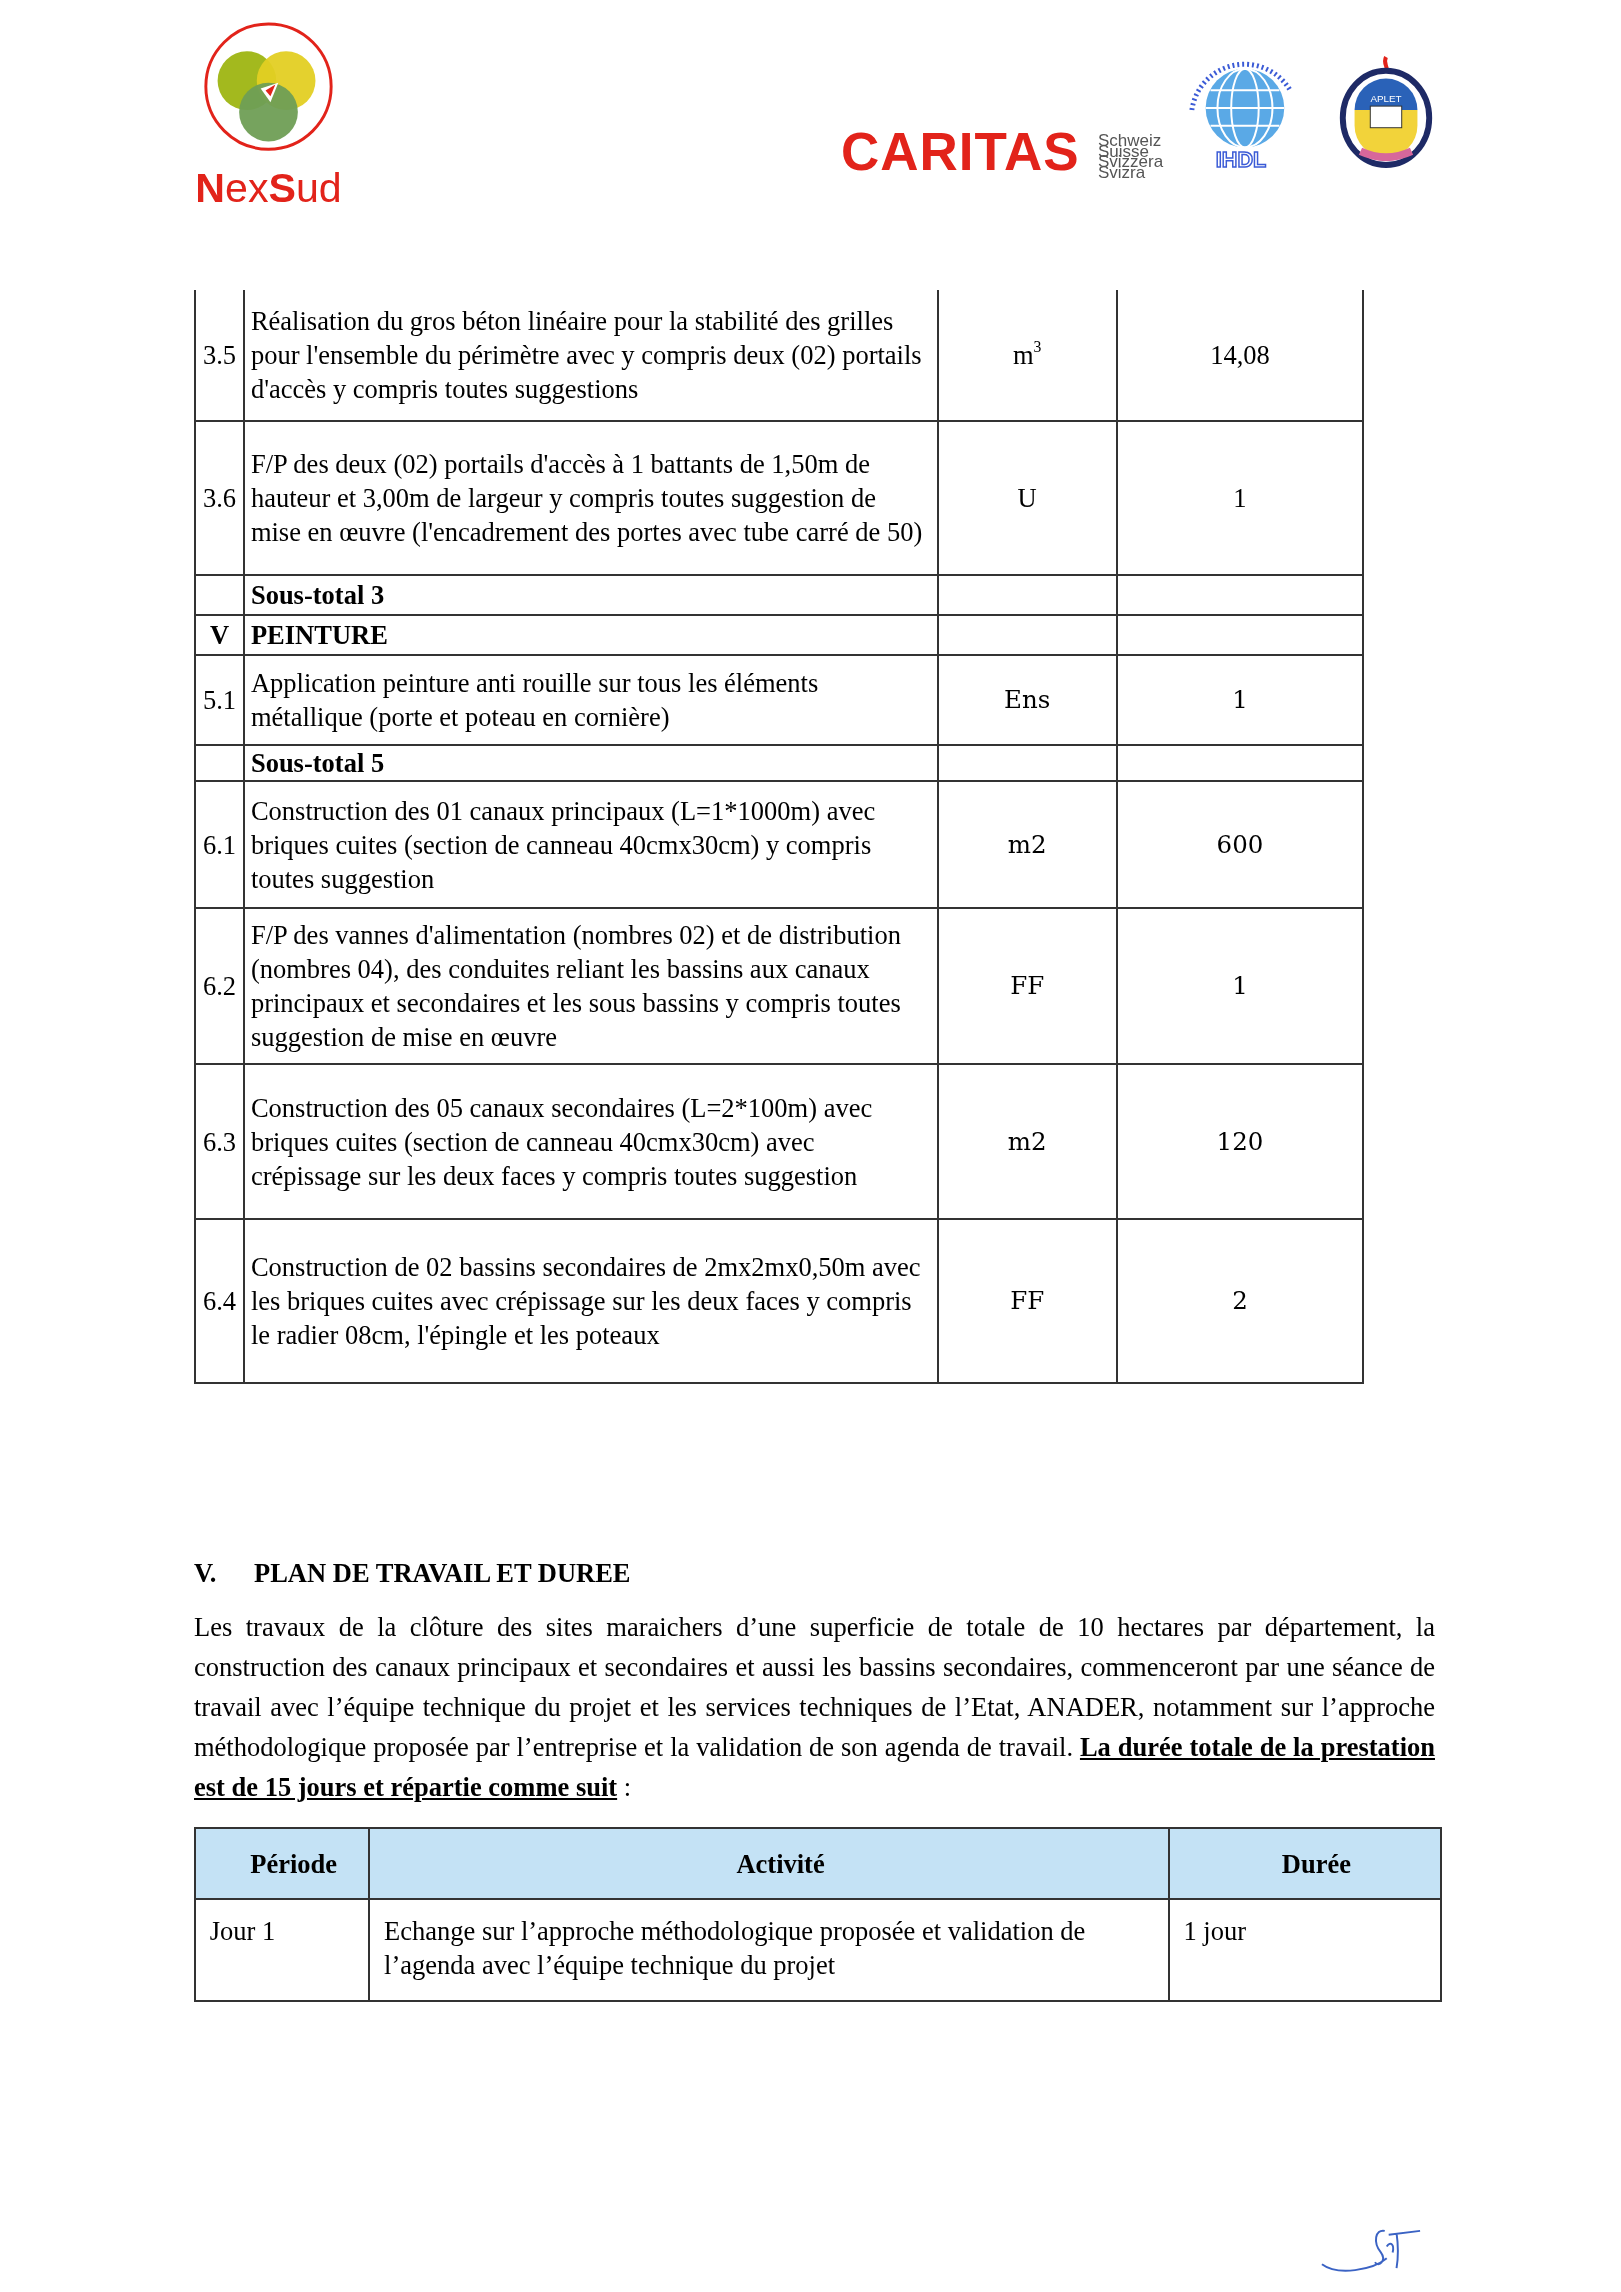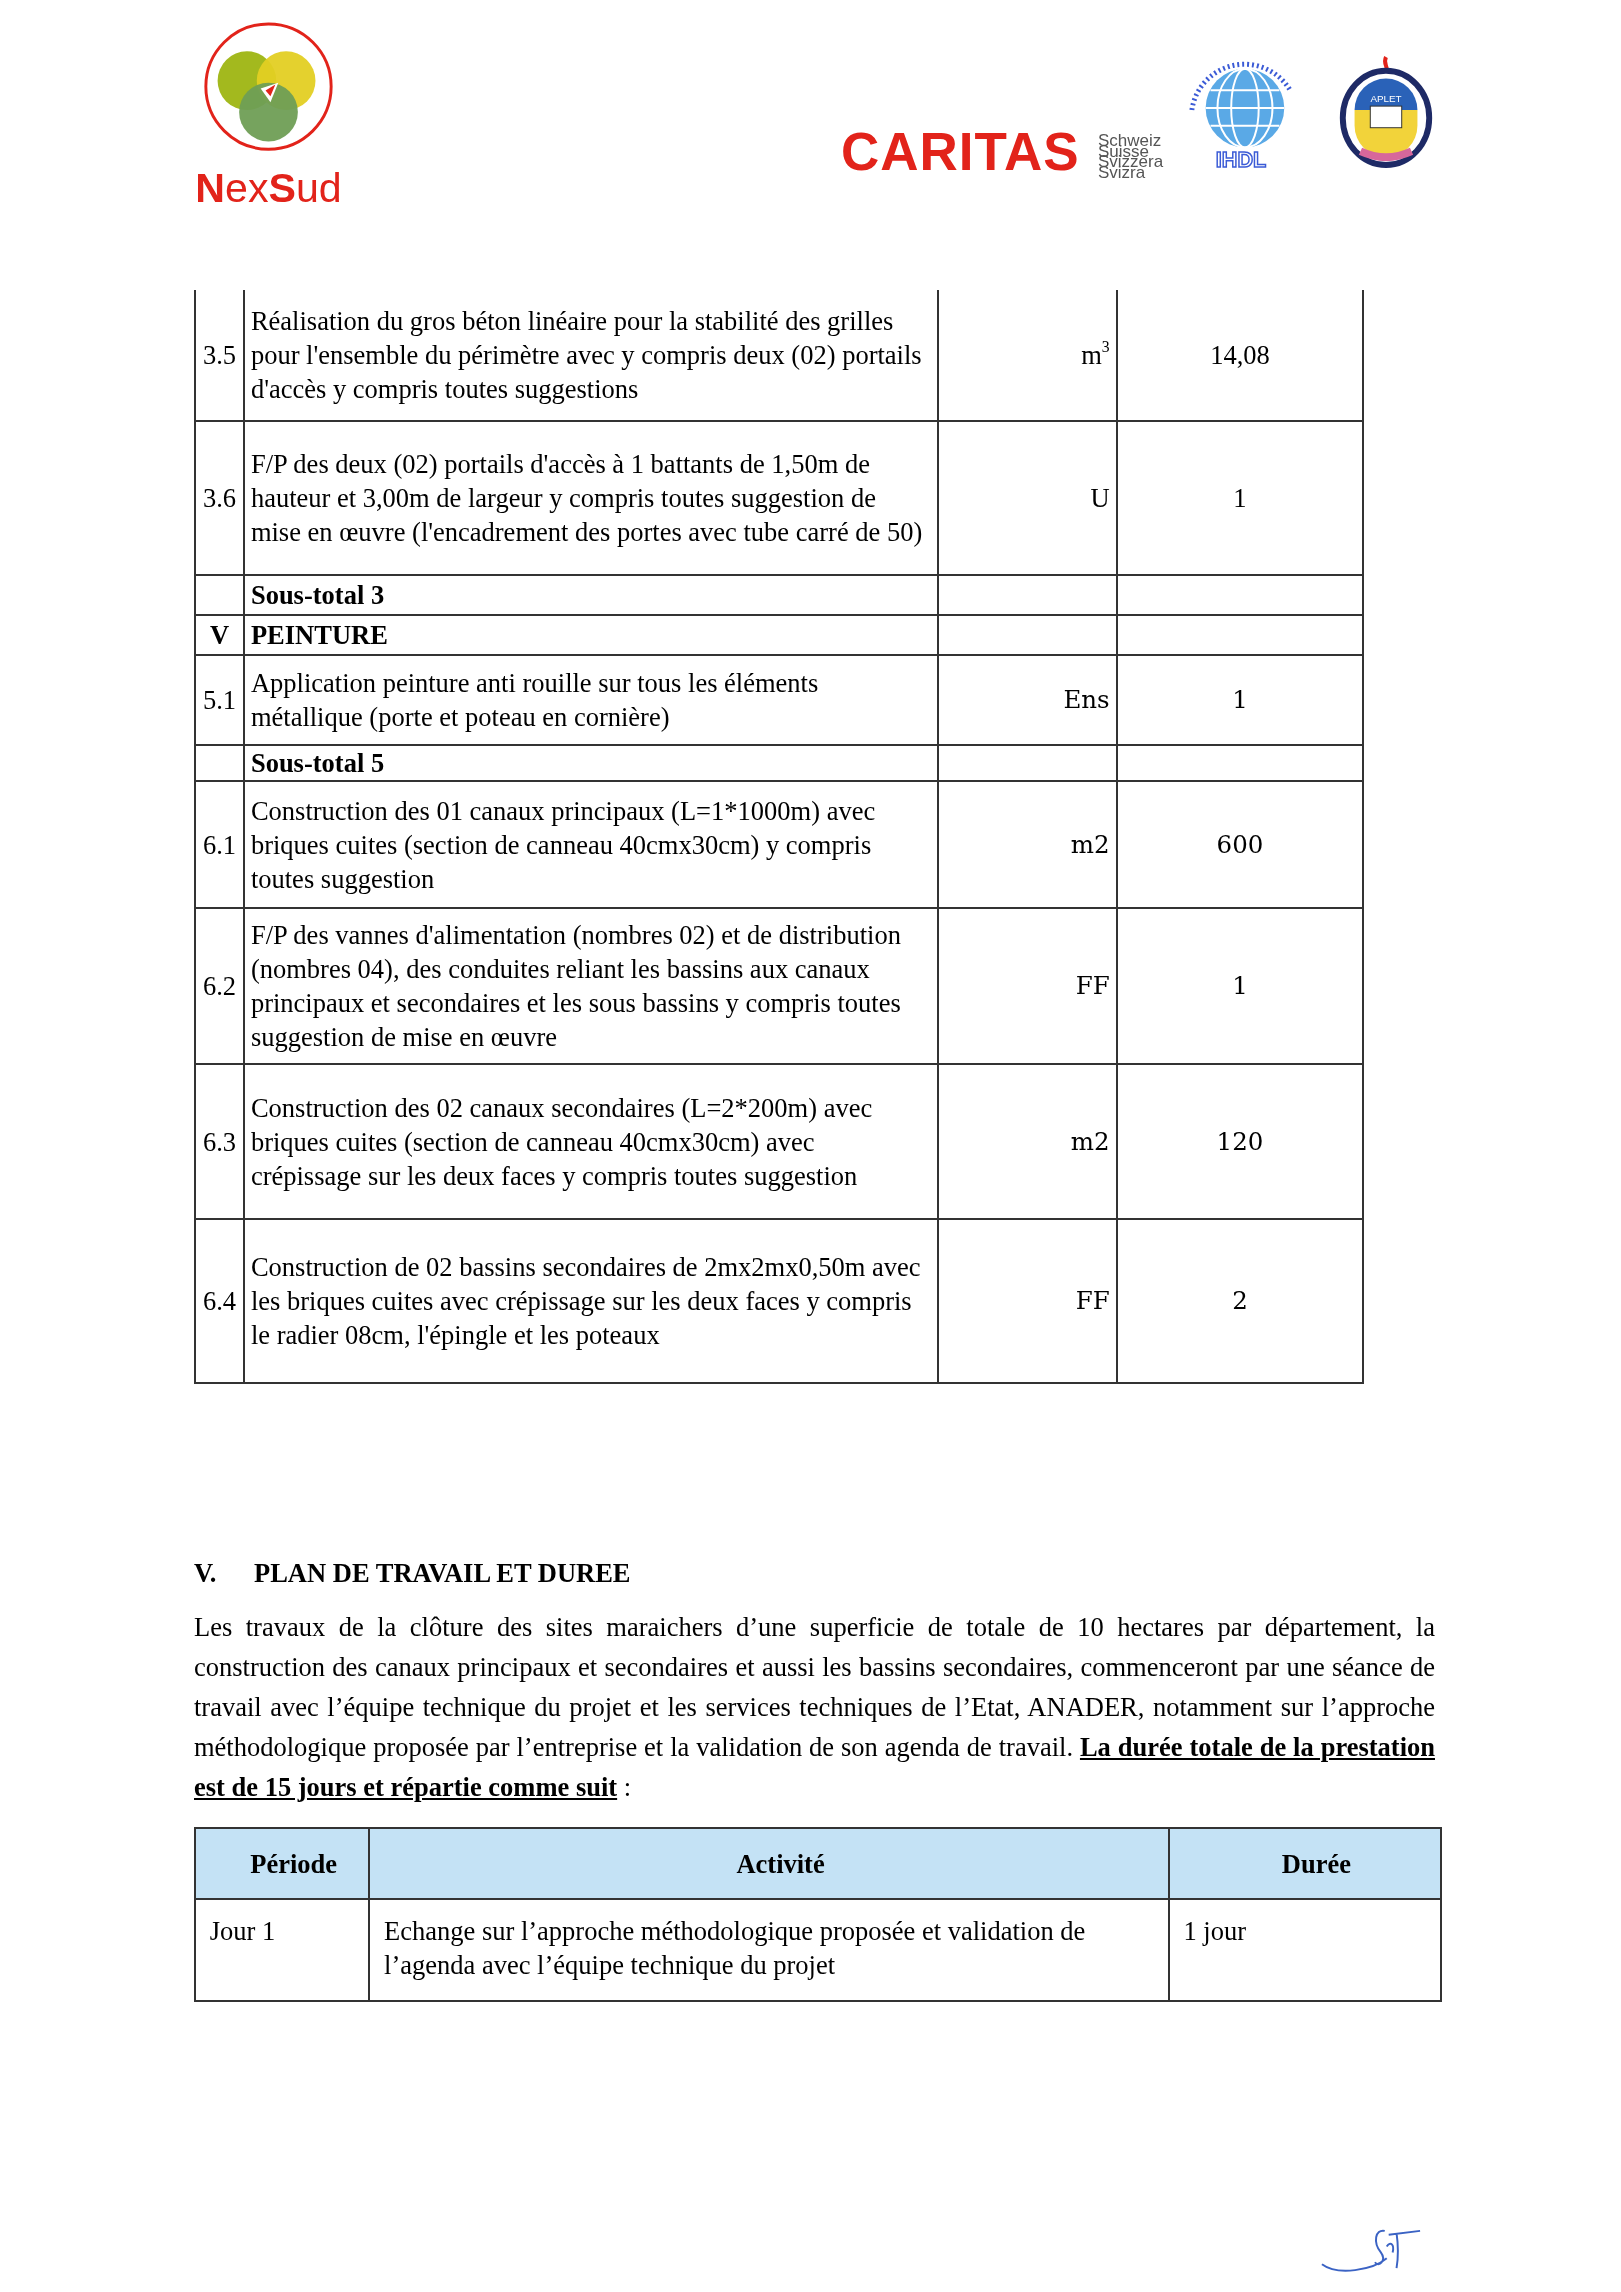--- a/index.html
+++ b/index.html
@@ -16,21 +16,21 @@
   .logo-ihdl { position: absolute; left: 1184px; top: 51px; width: 116px; height: 120px; }
   .logo-aplet { position: absolute; left: 1331px; top: 53px; width: 110px; height: 118px; }
 
   
   table.qty { position: absolute; left: 194px; top: 290px; border-collapse: collapse;
               font-size: 26.5px; line-height: 34px; }
   table.qty td { border: 2px solid #333; padding: 0 5.9px; vertical-align: middle; }
   table.qty tr:first-child td { border-top: none; }
   table.qty td.num { width: 43px; text-align: center; padding: 0 2px; }
   table.qty td.desc { width: 680px; text-align: left; }
-  table.qty td.unit { width: 165px; text-align: right; font-family: "DejaVu Serif", serif; font-size: 24.5px; }
+  table.qty td.unit { width: 165px; text-align: center; font-family: "DejaVu Serif", serif; font-size: 24.5px; }
   table.qty td.unit.tnr { font-family: "Liberation Serif", serif; font-size: 26.5px; }
   table.qty td.qval { width: 233px; text-align: center; font-family: "DejaVu Serif", serif; font-size: 24.5px; }
   table.qty td.qval.tnr { font-family: "Liberation Serif", serif; font-size: 26.5px; }
   table.qty td.bold { font-weight: bold; }
   sup { font-size: 15.7px; line-height: 0; vertical-align: 11.8px; }
 
   
   .section-title { position: absolute; left: 194px; top: 1556px; font-size: 26.5px; font-weight: bold; line-height: 35px; }
   .section-title .roman { display: inline-block; width: 60px; }
 
@@ -144,21 +144,21 @@
       <td class="qval">600</td>
     </tr>
     <tr style="height:156px">
       <td class="num">6.2</td>
       <td class="desc">F/P des vannes d'alimentation (nombres 02) et de distribution (nombres 04), des conduites reliant les bassins aux canaux principaux et secondaires et les sous bassins y compris toutes suggestion de mise en œuvre</td>
       <td class="unit">FF</td>
       <td class="qval">1</td>
     </tr>
     <tr style="height:155px">
       <td class="num">6.3</td>
-      <td class="desc">Construction des 02 canaux secondaires (L=2*200m) avec briques cuites (section de canneau 40cmx30cm) avec crépissage sur les deux faces y compris toutes suggestion</td>
+      <td class="desc">Construction des 05 canaux secondaires (L=2*100m) avec briques cuites (section de canneau 40cmx30cm) avec crépissage sur les deux faces y compris toutes suggestion</td>
       <td class="unit">m2</td>
       <td class="qval">120</td>
     </tr>
     <tr style="height:164px">
       <td class="num">6.4</td>
       <td class="desc">Construction de 02 bassins secondaires de 2mx2mx0,50m avec les briques cuites avec crépissage sur les deux faces y compris le radier 08cm, l'épingle et les poteaux</td>
       <td class="unit">FF</td>
       <td class="qval">2</td>
     </tr>
   </tbody>

